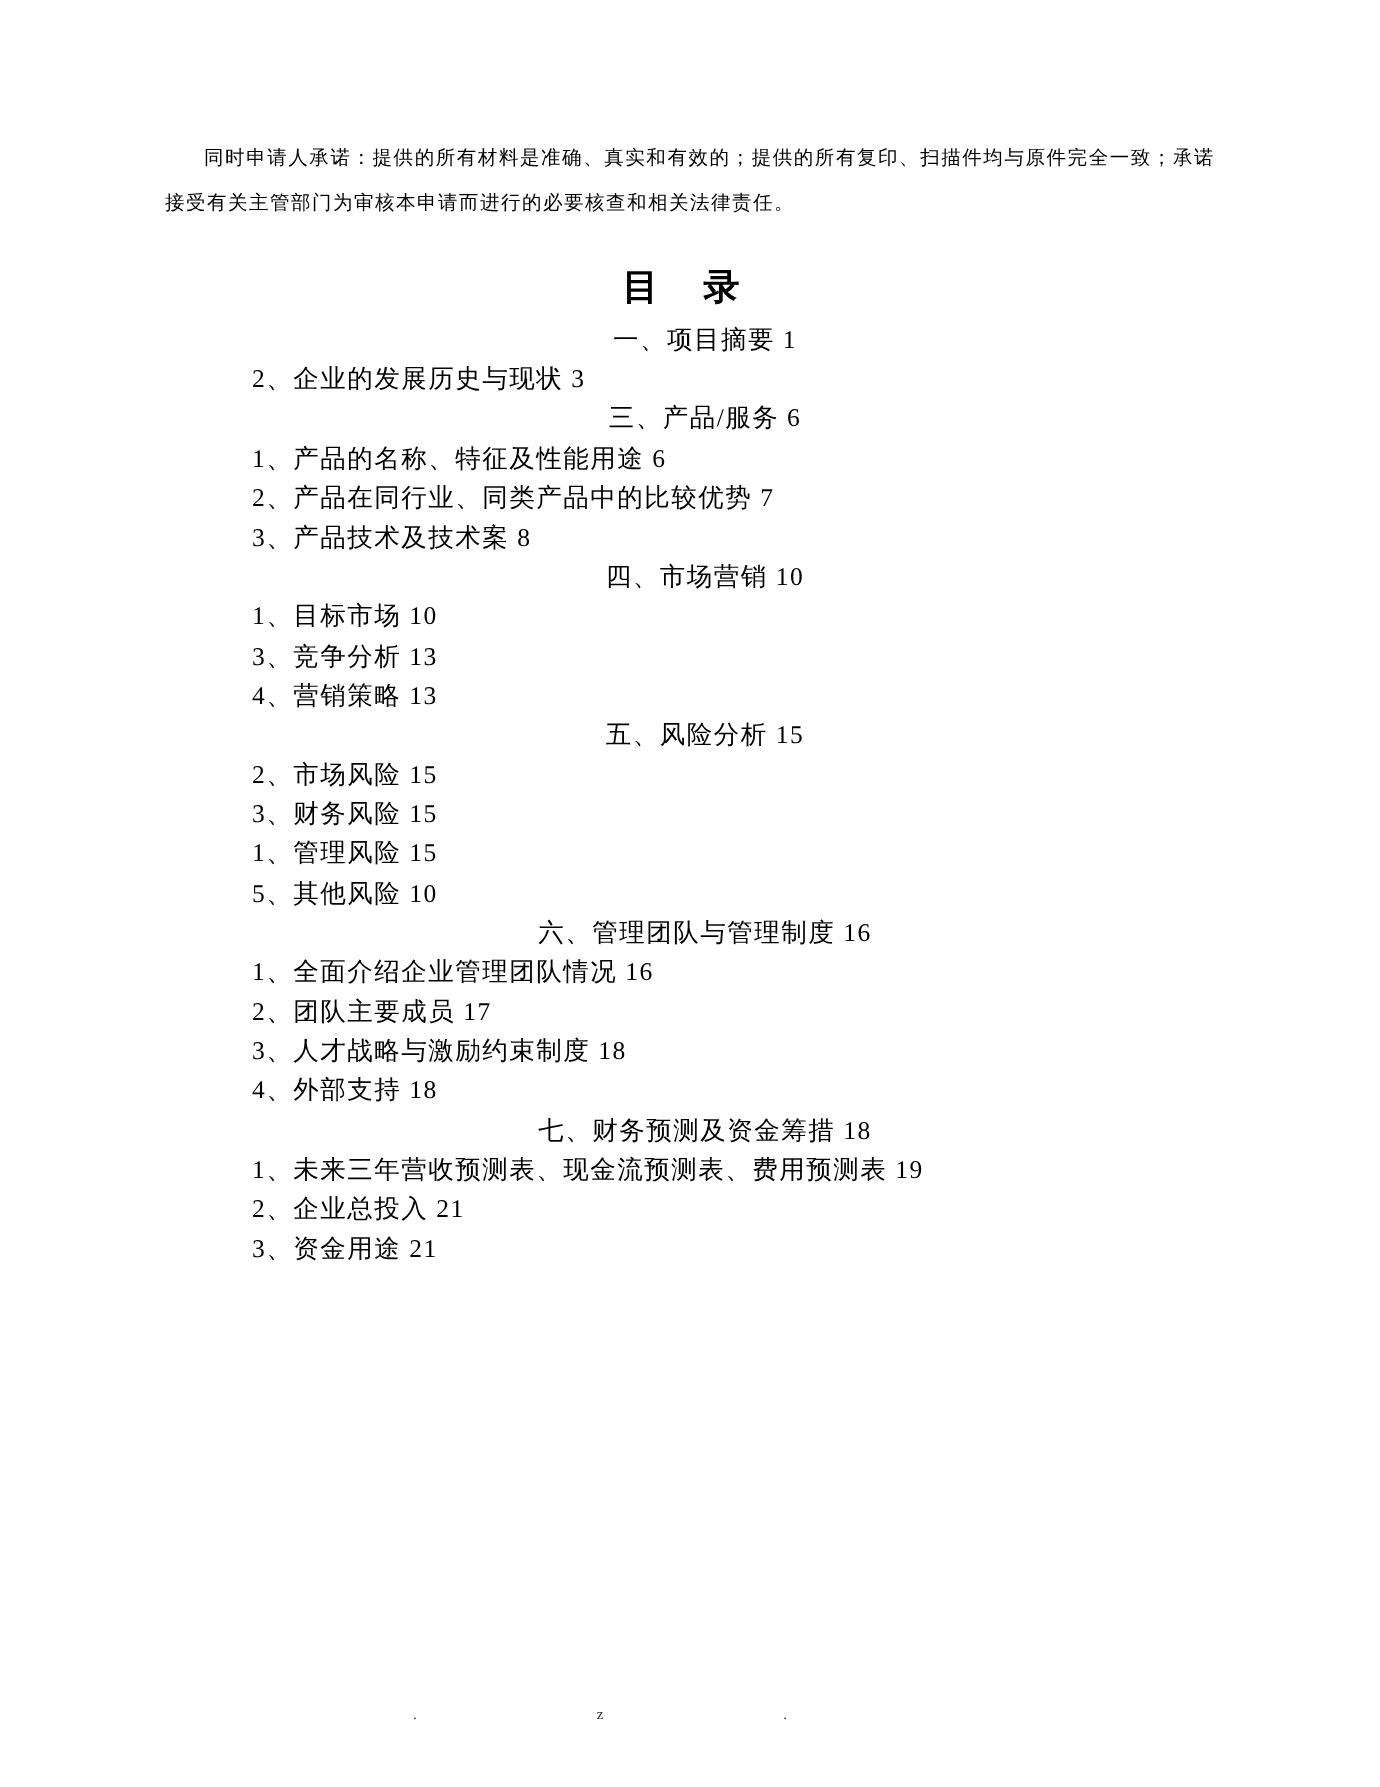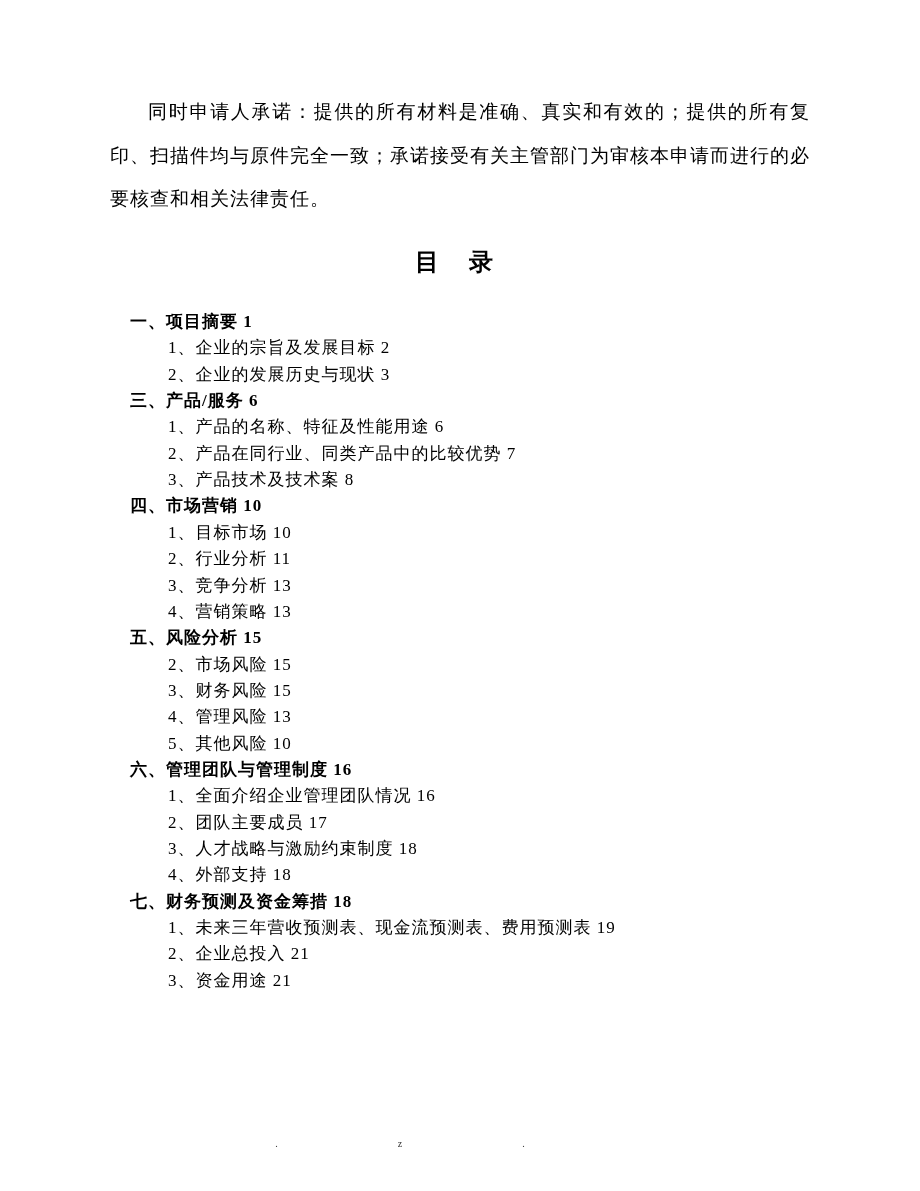--- a/index.html
+++ b/index.html
@@ -9,41 +9,42 @@
     }
     body {
       font-family: "SimSun", "宋体", serif;
       background: #ffffff;
       width: 920px;
       height: 1191px;
       padding: 90px 110px 40px 110px;
       color: #000;
     }
     .paragraph {
-      font-size: 19px;
+      font-size: 13px;
       line-height: 2.3;
       text-align: justify;
       text-indent: 2em;
       margin-bottom: 25px;
       letter-spacing: 1px;
     }
     .toc-title {
       font-size: 24px;
       text-align: center;
       font-weight: bold;
       margin-top: 10px;
-      margin-bottom: 31px;
+      margin-bottom: 7px;
       letter-spacing: 12px;
     }
     .toc-section {
       font-size: 17px;
-      font-weight: bold;
+      font-weight: normal;
       line-height: 1.55;
       margin-left: 20px;
       letter-spacing: 1px;
+      text-align: center;
     }
     .toc-sub {
       font-size: 17px;
       line-height: 1.55;
       margin-left: 58px;
       letter-spacing: 1px;
     }
     .footer {
       position: absolute;
       bottom: 42px;
@@ -57,35 +58,33 @@
   </style>
 </head>
 <body>
 
 <div class="paragraph">同时申请人承诺：提供的所有材料是准确、真实和有效的；提供的所有复印、扫描件均与原件完全一致；承诺接受有关主管部门为审核本申请而进行的必要核查和相关法律责任。</div>
 
 <div class="toc-title">目 录</div>
 
 <div id="toc-container">
     <div class="toc-section">一、项目摘要 1</div>
-    <div class="toc-sub">1、企业的宗旨及发展目标 2</div>
     <div class="toc-sub">2、企业的发展历史与现状 3</div>
     <div class="toc-section">三、产品/服务 6</div>
     <div class="toc-sub">1、产品的名称、特征及性能用途 6</div>
     <div class="toc-sub">2、产品在同行业、同类产品中的比较优势 7</div>
     <div class="toc-sub">3、产品技术及技术案 8</div>
     <div class="toc-section">四、市场营销 10</div>
     <div class="toc-sub">1、目标市场 10</div>
-    <div class="toc-sub">2、行业分析 11</div>
     <div class="toc-sub">3、竞争分析 13</div>
     <div class="toc-sub">4、营销策略 13</div>
     <div class="toc-section">五、风险分析 15</div>
     <div class="toc-sub">2、市场风险 15</div>
     <div class="toc-sub">3、财务风险 15</div>
-    <div class="toc-sub">4、管理风险 13</div>
+    <div class="toc-sub">1、管理风险 15</div>
     <div class="toc-sub">5、其他风险 10</div>
     <div class="toc-section">六、管理团队与管理制度 16</div>
     <div class="toc-sub">1、全面介绍企业管理团队情况 16</div>
     <div class="toc-sub">2、团队主要成员 17</div>
     <div class="toc-sub">3、人才战略与激励约束制度 18</div>
     <div class="toc-sub">4、外部支持 18</div>
     <div class="toc-section">七、财务预测及资金筹措 18</div>
     <div class="toc-sub">1、未来三年营收预测表、现金流预测表、费用预测表 19</div>
     <div class="toc-sub">2、企业总投入 21</div>
     <div class="toc-sub">3、资金用途 21</div>

